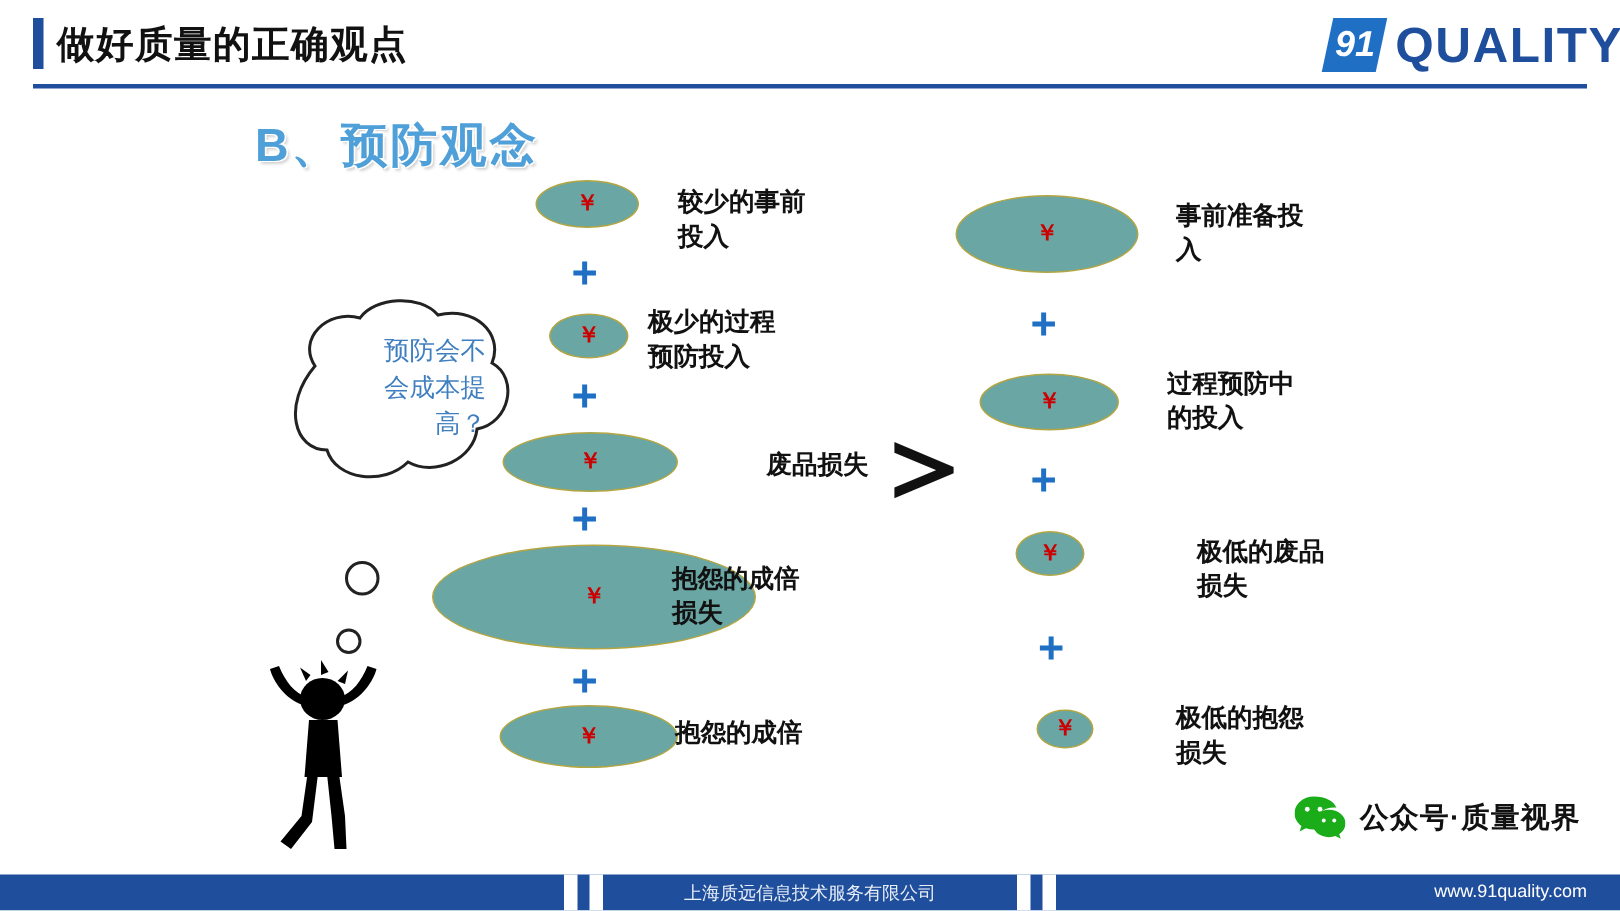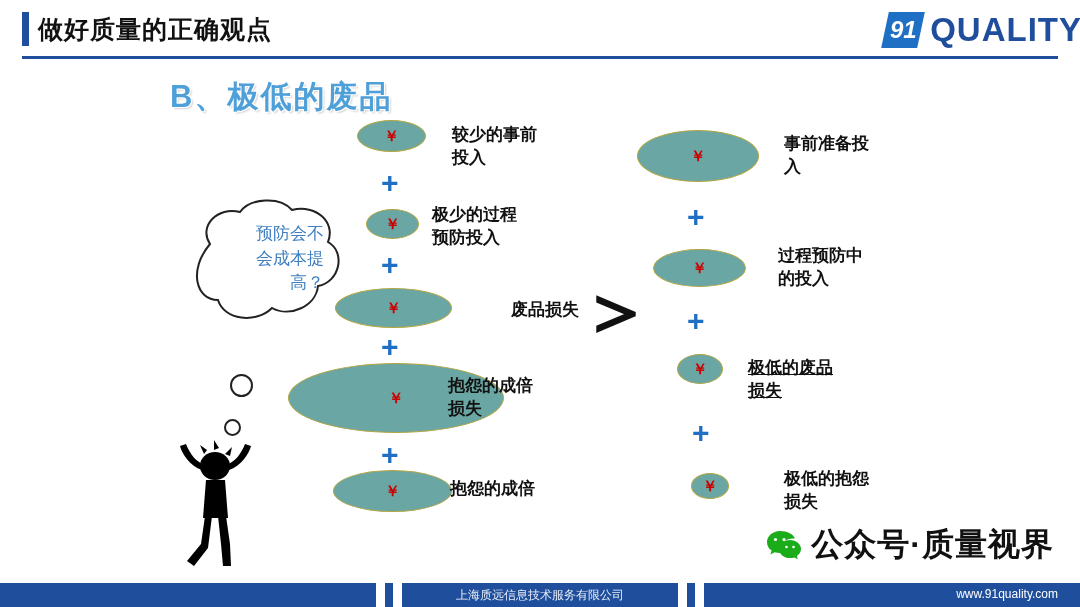--- a/index.html
+++ b/index.html
@@ -221,21 +221,21 @@
     align-items: center;
     padding: 4px 12px 4px 8px;
     background: rgba(255,255,255,0.95);
   }
   #wechat-icon {
     width: 34px; height: 30px;
     margin-right: 10px;
     flex: none;
   }
   #wechat-text {
-    font-size: 32px;
+    font-size: 19px;
     font-weight: bold;
     color: #111111;
     letter-spacing: 1px;
     white-space: nowrap;
   }
 </style>
 </head>
 <body>
 
 <div id="slide">
@@ -245,21 +245,21 @@
     <div id="header-title">做好质量的正确观点</div>
     <div id="header-rule"></div>
     <div id="logo">
       <div id="logo-mark">
         <span>91</span>
       </div>
       <div id="logo-text">QUALITY</div>
     </div>
   </div>
 
-  <div id="section-title">B、极低的废品</div>
+  <div id="section-title">B、预防观念</div>
 
   <div id="bubble">
     <svg width="170" height="132" viewBox="0 0 170 132">
       <path d="M30 48 C18 30 38 10 60 16 C70 2 100 0 112 14 C136 8 156 26 148 46
                C166 56 160 86 138 90 C136 110 110 122 92 112
                C76 128 44 124 38 104 C16 104 8 74 30 48 Z" fill="#ffffff" stroke="#222222" stroke-width="2"></path>
     </svg>
     <div id="bubble-text">预防会不
 会成本提
 高？</div>
@@ -332,21 +332,21 @@
   <div class="coin" style="left:653px; top:249px; width:93px; height:38px;">
     <span class="yen">￥</span>
   </div>
   <div class="caption" style="left:778px; top:245px; width:180px;">过程预防中
 的投入</div>
   <div class="plus" style="left:687px; top:306px;">+</div>
 
   <div class="coin" style="left:677px; top:354px; width:46px; height:30px;">
     <span class="yen">￥</span>
   </div>
-  <div class="caption" style="left:748px; top:357px; width:180px;text-decoration:underline;">极低的废品
+  <div class="caption" style="left:798px; top:357px; width:180px;">极低的废品
 损失</div>
   <div class="plus" style="left:692px; top:418px;">+</div>
 
   <div class="coin" style="left:691px; top:473px; width:38px; height:26px;">
     <span class="yen">￥</span>
   </div>
   <div class="caption" style="left:784px; top:468px; width:180px;">极低的抱怨
 损失</div>
 
   <div id="wechat">

